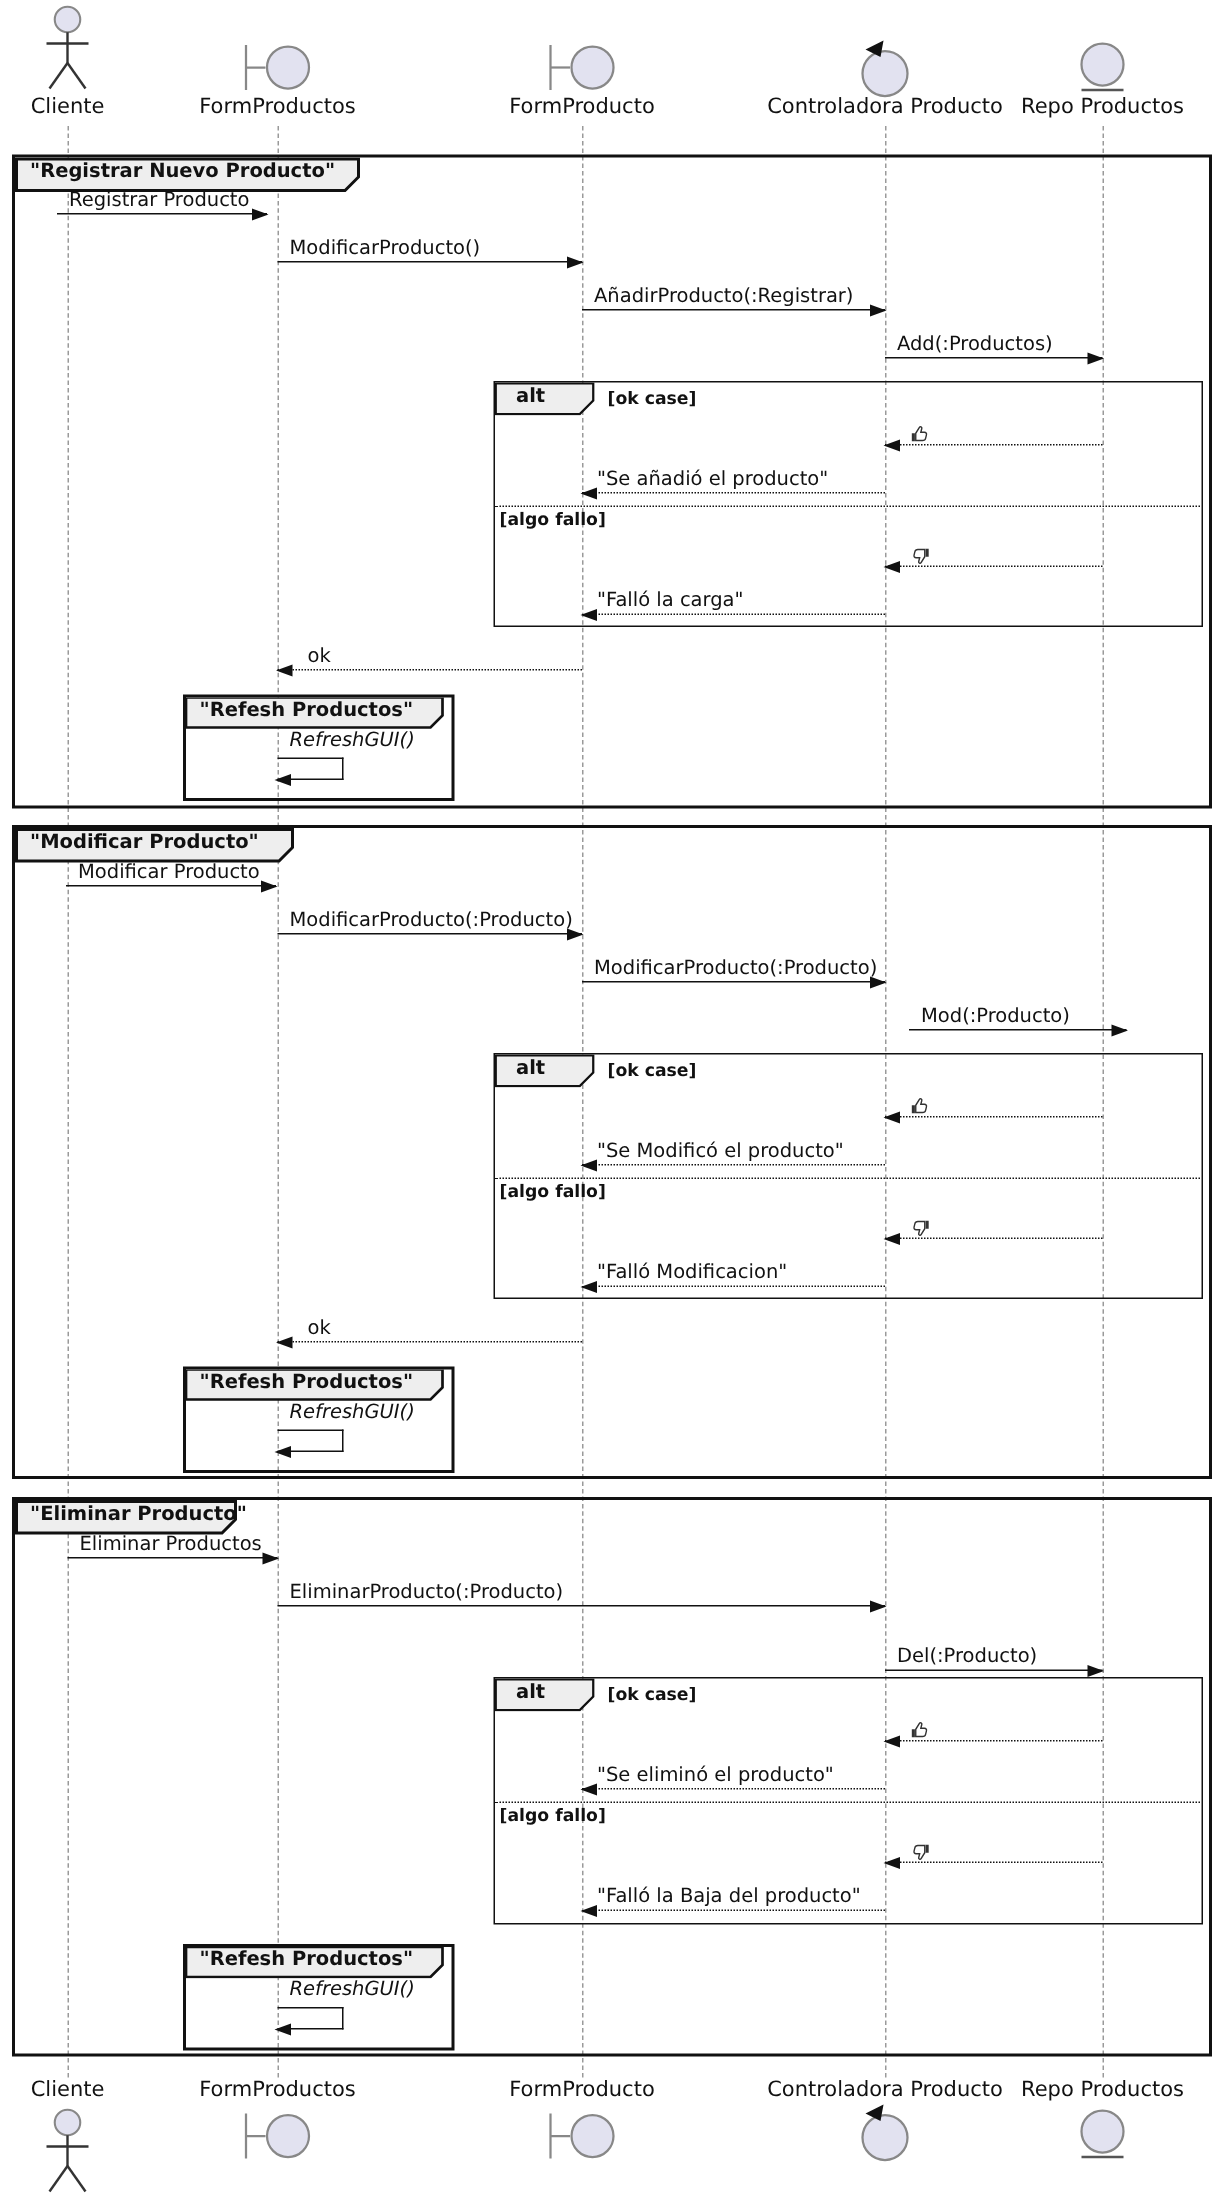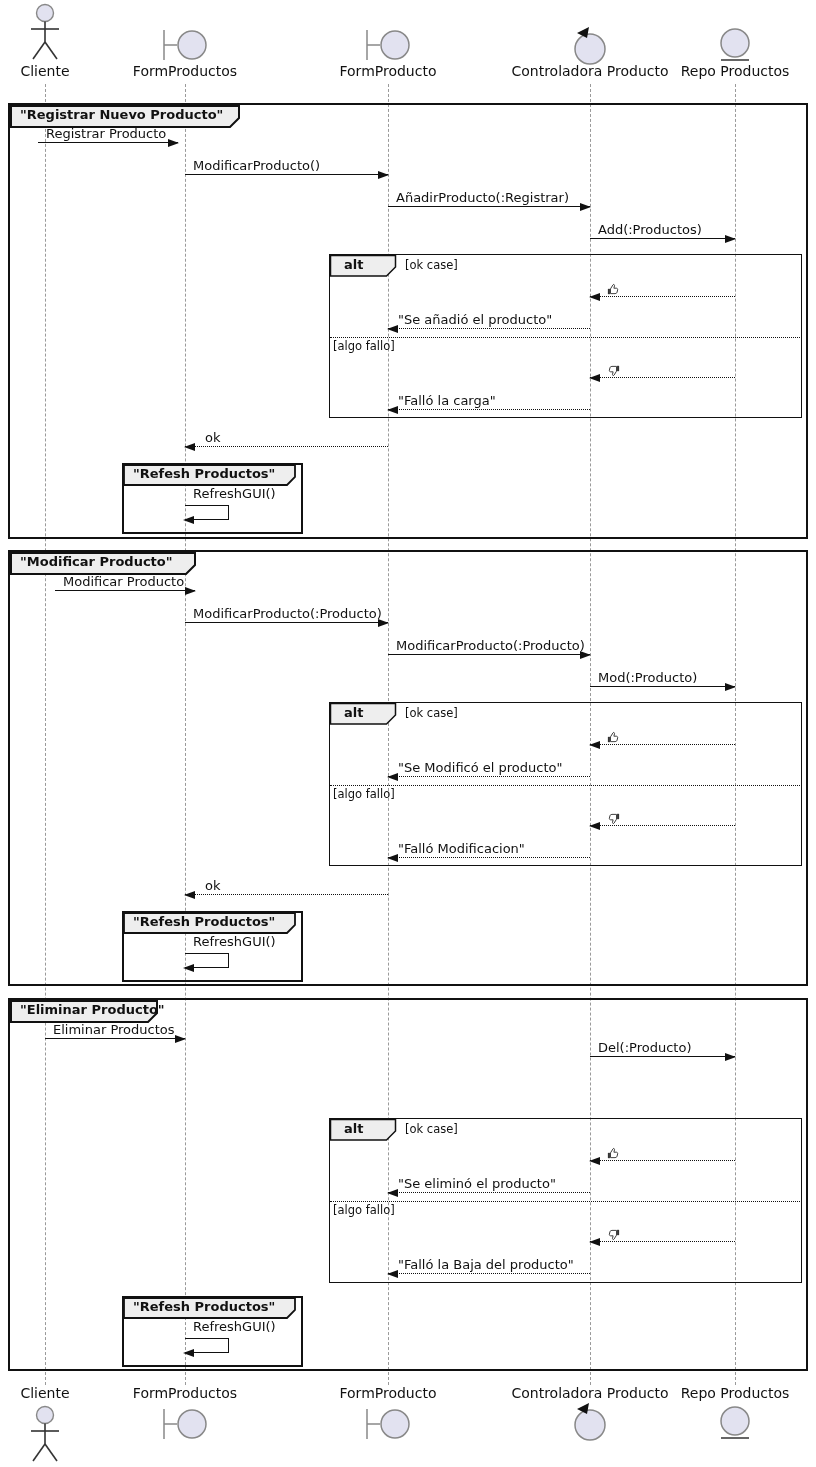--- a/index.html
+++ b/index.html
@@ -5,32 +5,32 @@
   html,body{margin:0;padding:0;background:#fff;}
   .canvas{position:relative;width:816px;height:1467px;background:#ffffff;
           font-family:"DejaVu Sans","Liberation Sans",sans-serif;color:#111;overflow:hidden;}
   .lifeline{position:absolute;top:84px;height:1301px;width:0;border-left:1px dashed #9a9a9a;z-index:0;}
   .plabel{position:absolute;transform:translateX(-50%);font-size:14px;white-space:nowrap;z-index:2;}
   .picon{position:absolute;z-index:2;}
   .bigframe{position:absolute;left:8px;width:796px;border:2px solid #111;z-index:1;}
   .altframe{position:absolute;left:329px;width:471px;border:1.5px solid #111;z-index:1;}
   .tabwrap{position:absolute;z-index:2;}
   .tabtext{position:absolute;font-size:13px;font-weight:bold;white-space:nowrap;z-index:3;}
-  .guard{position:absolute;font-size:11.5px;font-weight:normal;white-space:nowrap;z-index:3;}
+  .guard{position:absolute;font-size:11.5px;font-weight:bold;white-space:nowrap;z-index:3;}
   .divider{position:absolute;border-top:1px dotted #111;z-index:2;}
   .msg{position:absolute;height:18px;z-index:3;}
   .lbl{position:absolute;bottom:2px;left:8px;font-size:13px;white-space:nowrap;}
   .ilbl{position:absolute;bottom:0;left:16px;line-height:0;}
   .line{position:absolute;bottom:0;left:0;right:0;border-top:1.3px solid #111;}
   .line.dot{border-top:1px dotted #111;}
   .ah{position:absolute;top:-4.5px;width:0;height:0;border-top:4.5px solid transparent;border-bottom:4.5px solid transparent;}
   .ah.r{right:-1px;border-left:11px solid #111;}
   .ah.l{left:-1px;border-right:11px solid #111;}
   .rframe{position:absolute;left:122px;width:177px;height:67px;border:2px solid #111;z-index:2;}
-  .rmsg{position:absolute;font-size:13px;white-space:nowrap;z-index:3;}
+  .rmsg{position:absolute;font-size:13px;white-space:nowrap;z-index:3;font-style:italic;}
   .selfarrow{position:absolute;width:43px;height:13px;border:1.3px solid #111;border-left:none;z-index:3;}
   .selfhead{position:absolute;left:-2px;bottom:-5px;width:0;height:0;
             border-top:4.5px solid transparent;border-bottom:4.5px solid transparent;border-right:11px solid #111;}
 </style>
 </head>
 <body>
 
 <div class="canvas">
 
   <div class="lifeline" style="left:45px"></div>
@@ -166,39 +166,39 @@
   <div class="selfarrow" style="left:185px;top:505px">
       <span class="selfhead"></span>
     </div>
 
   <div class="bigframe" style="top:550px;height:432px"></div>
   <svg class="tabwrap" style="left:10px;top:552px" width="187" height="24" viewBox="0 0 187 24">
     <polygon points="1,1 185,1 185,13 176,22 1,22" fill="#EEEEEE" stroke="#111" stroke-width="2"></polygon>
   </svg>
   <div class="tabtext" style="left:20px;top:554px">"Modificar Producto"</div>
 
-  <div class="msg" style="left:55px;top:573px;width:140px">
+  <div class="msg" style="left:44px;top:573px;width:140px">
     <div class="lbl">Modificar Producto</div>
     <div class="line">
         <span class="ah r"></span>
       </div>
   </div>
   <div class="msg" style="left:185px;top:605px;width:203px">
     <div class="lbl">ModificarProducto(:Producto)</div>
     <div class="line">
         <span class="ah r"></span>
       </div>
   </div>
   <div class="msg" style="left:388px;top:637px;width:202px">
     <div class="lbl">ModificarProducto(:Producto)</div>
     <div class="line">
         <span class="ah r"></span>
       </div>
   </div>
-  <div class="msg" style="left:590px;top:669px;width:145px">
+  <div class="msg" style="left:606px;top:669px;width:145px">
     <div class="lbl">Mod(:Producto)</div>
     <div class="line">
         <span class="ah r"></span>
       </div>
   </div>
 
   <div class="altframe" style="top:702px;height:162px"></div>
   <svg class="tabwrap" style="left:330px;top:703px" width="67" height="22" viewBox="0 0 67 22">
     <polygon points="0.5,0.5 65.5,0.5 65.5,12 56.5,21 0.5,21" fill="#EEEEEE" stroke="#111" stroke-width="1.5"></polygon>
   </svg>
@@ -266,21 +266,27 @@
     <polygon points="1,1 147,1 147,13 138,22 1,22" fill="#EEEEEE" stroke="#111" stroke-width="2"></polygon>
   </svg>
   <div class="tabtext" style="left:20px;top:1002px">"Eliminar Producto"</div>
 
   <div class="msg" style="left:45px;top:1021px;width:140px">
     <div class="lbl">Eliminar Productos</div>
     <div class="line">
         <span class="ah r"></span>
       </div>
   </div>
-  <div class="msg" style="left:590px;top:1039px;width:145px">
+  <div class="msg" style="left:185px;top:1053px;width:405px">
+    <div class="lbl">EliminarProducto(:Producto)</div>
+    <div class="line">
+        <span class="ah r"></span>
+      </div>
+  </div>
+  <div class="msg" style="left:590px;top:1096px;width:145px">
     <div class="lbl">Del(:Producto)</div>
     <div class="line">
         <span class="ah r"></span>
       </div>
   </div>
 
   <div class="altframe" style="top:1118px;height:163px"></div>
   <svg class="tabwrap" style="left:330px;top:1119px" width="67" height="22" viewBox="0 0 67 22">
     <polygon points="0.5,0.5 65.5,0.5 65.5,12 56.5,21 0.5,21" fill="#EEEEEE" stroke="#111" stroke-width="1.5"></polygon>
   </svg>

